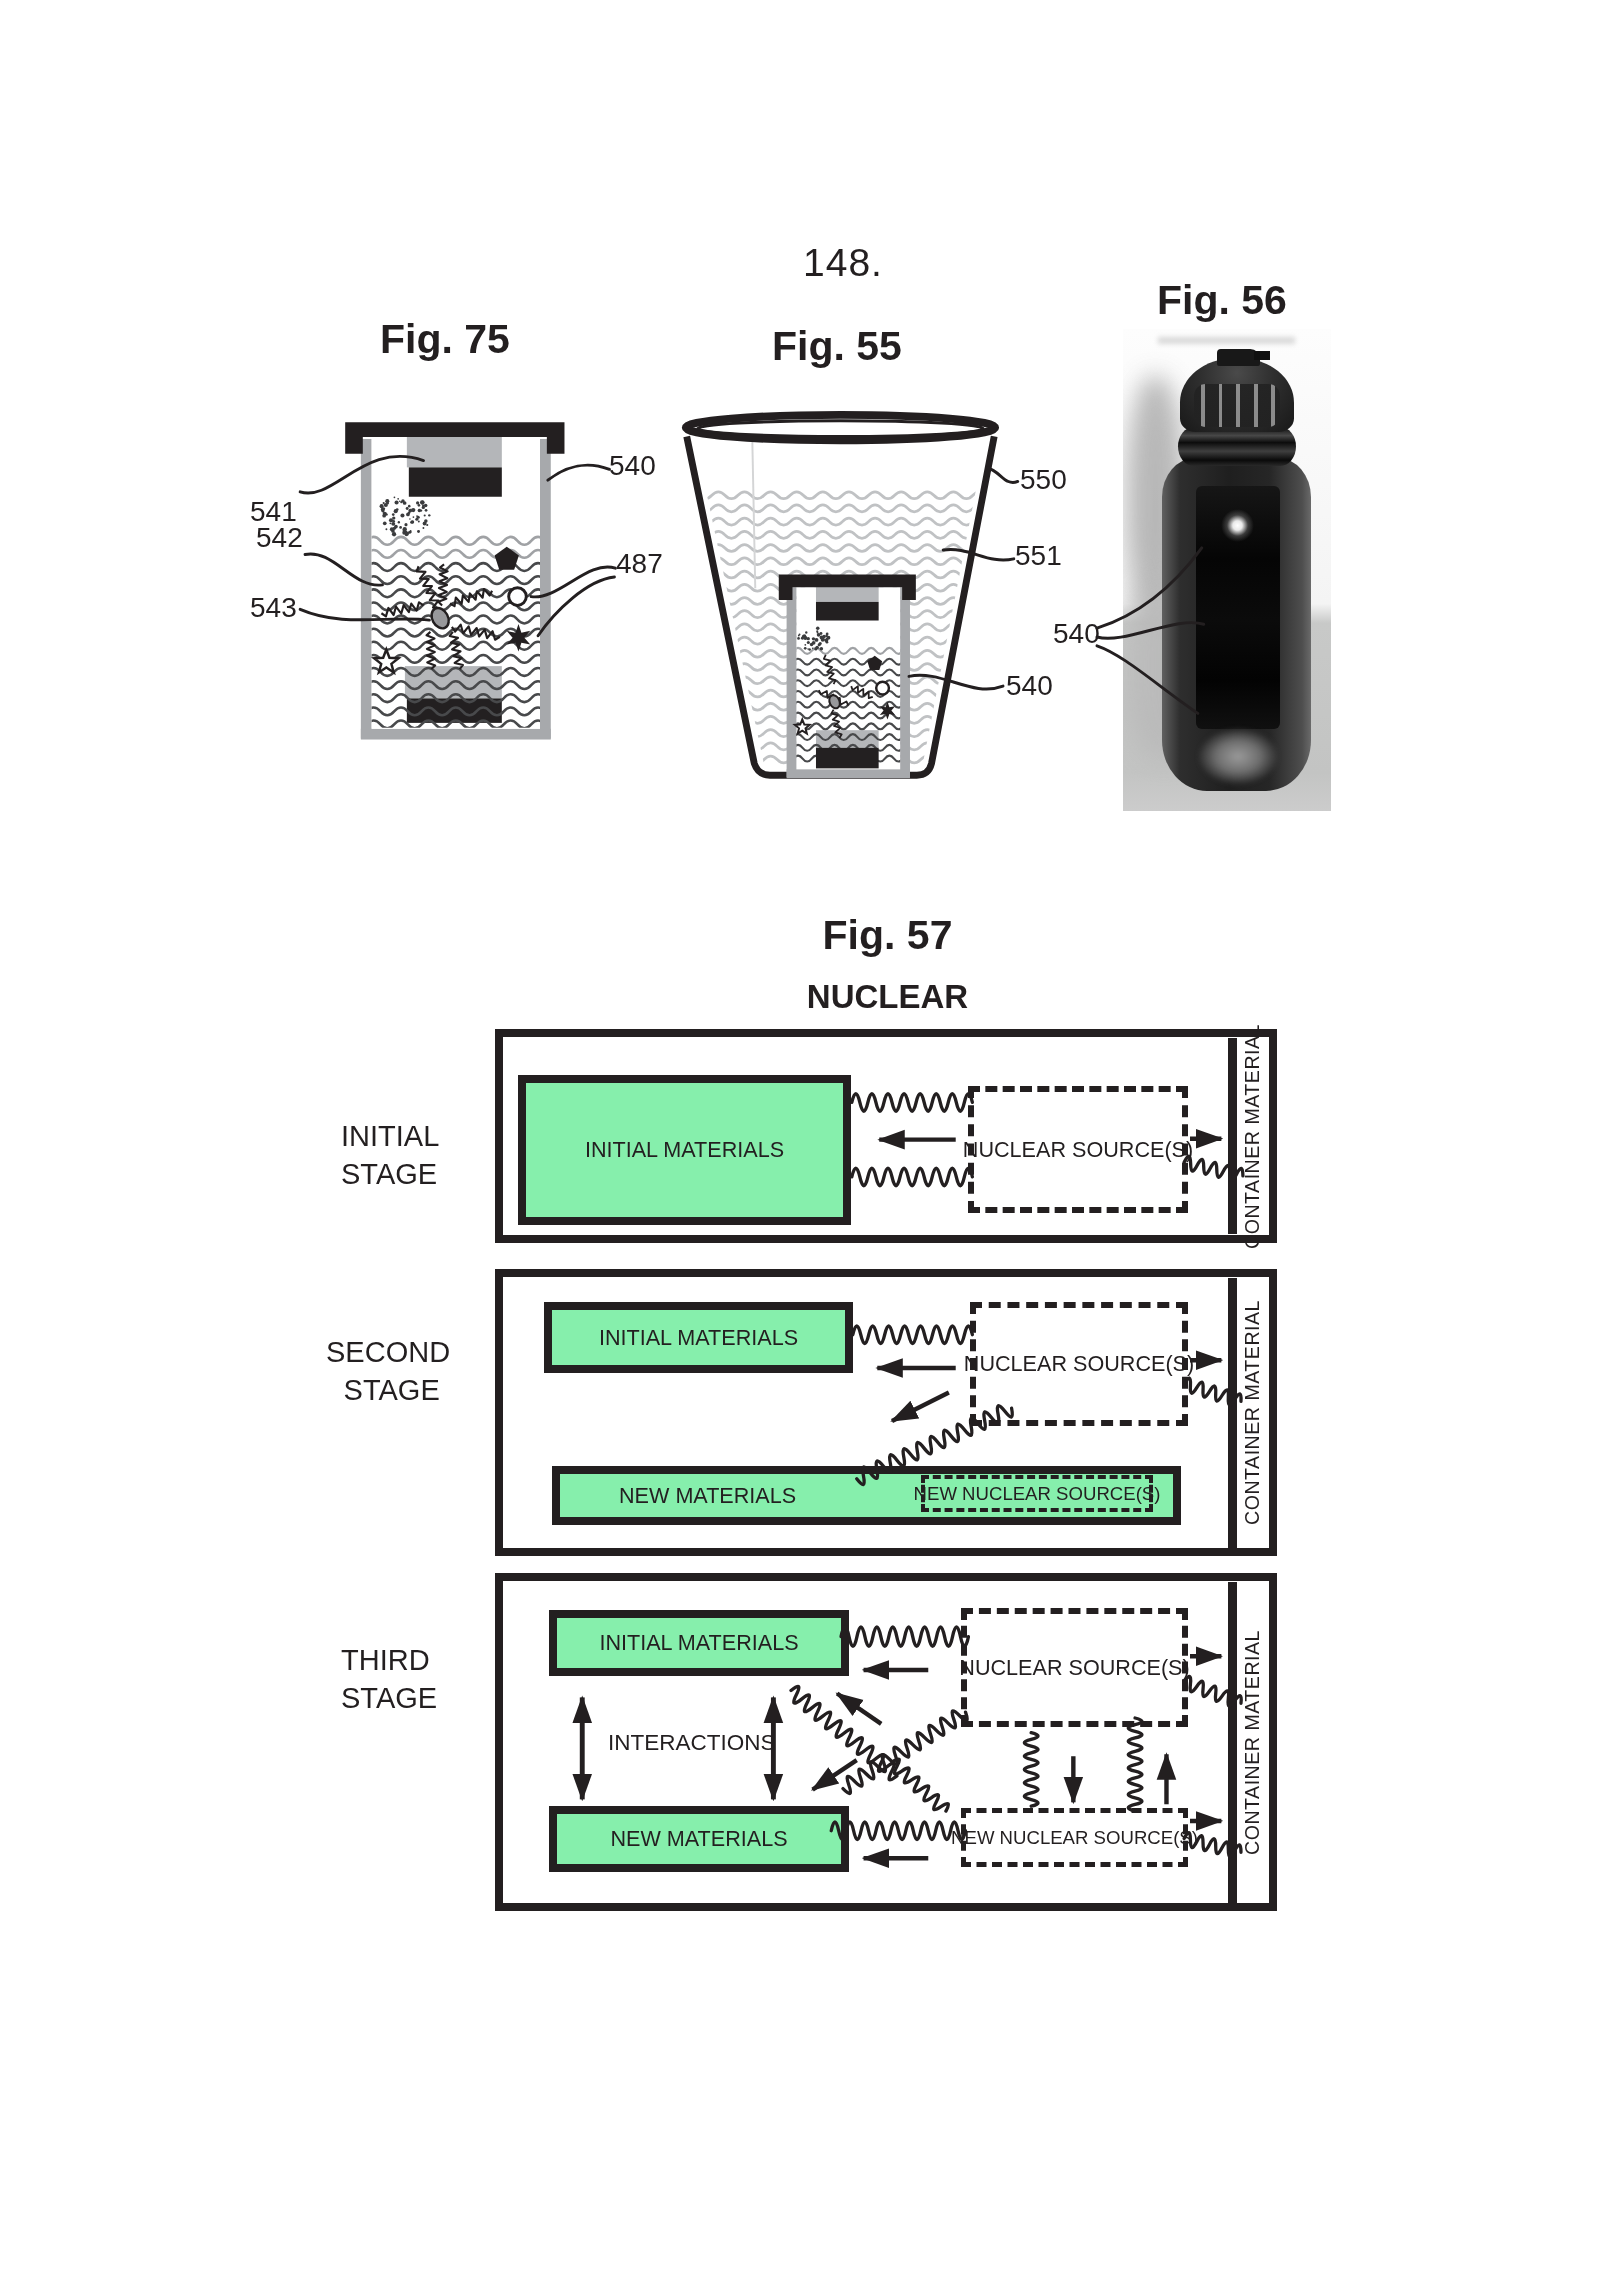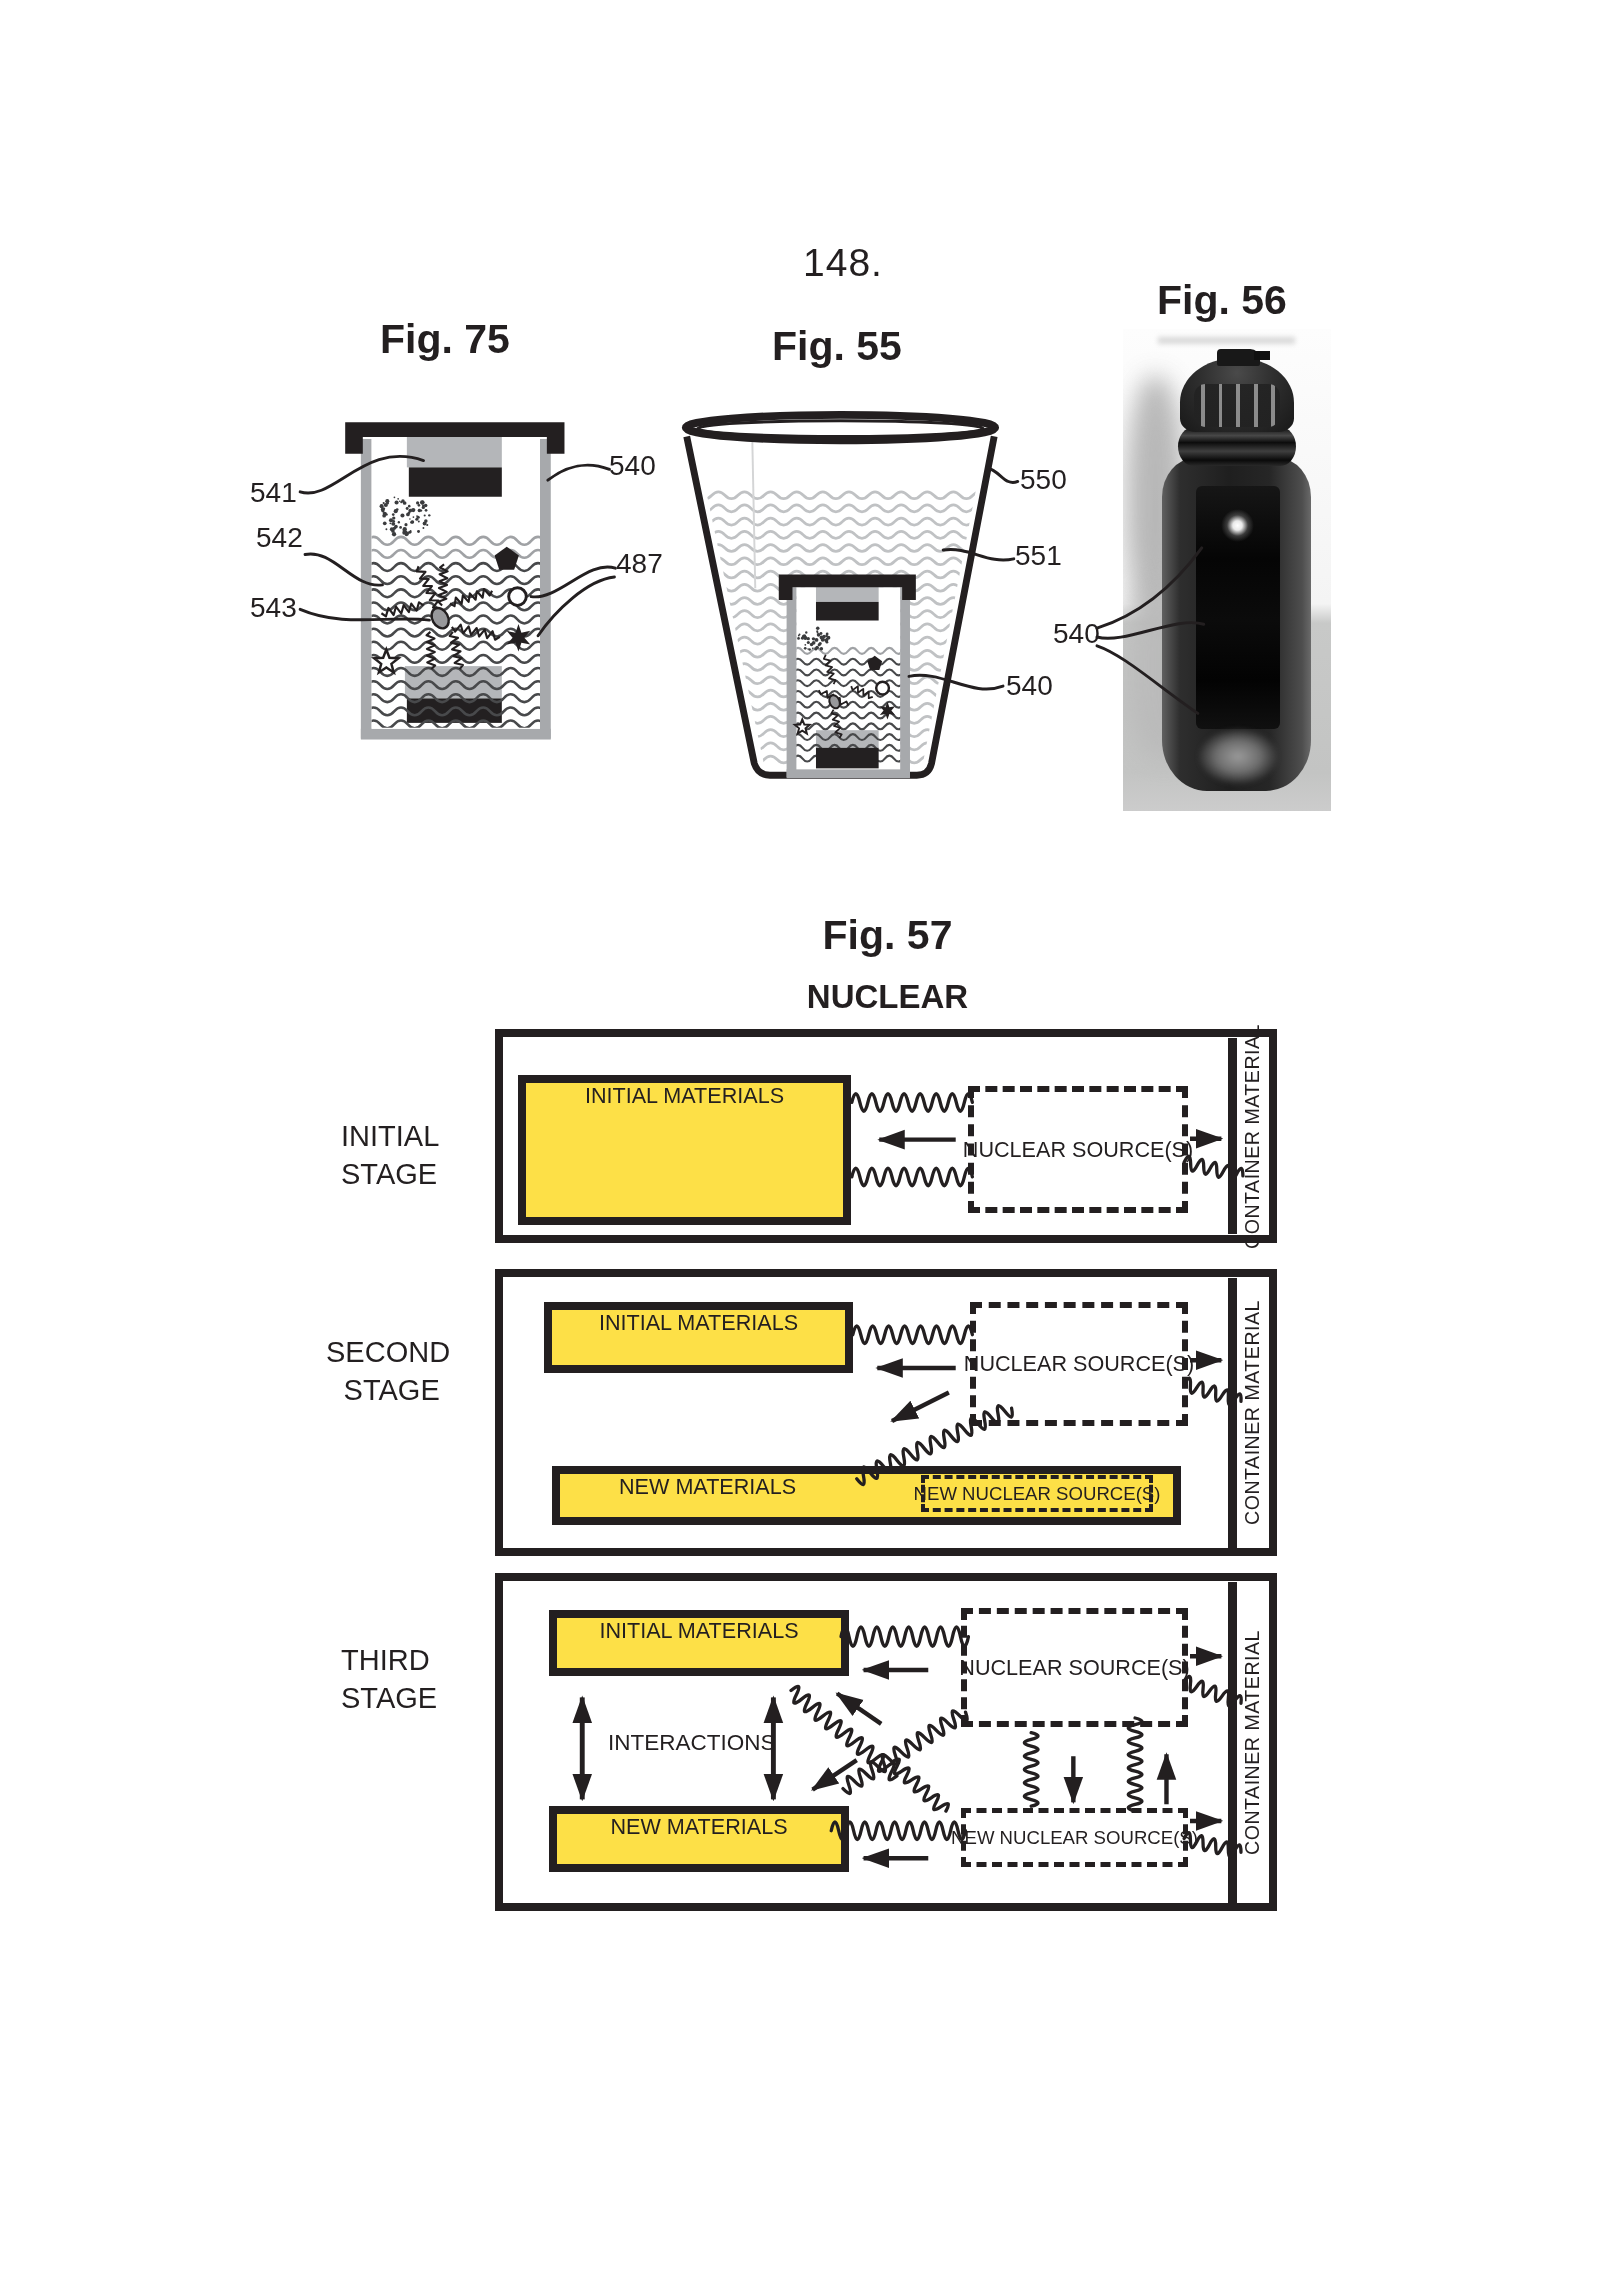--- a/index.html
+++ b/index.html
@@ -9,22 +9,22 @@
   svg.abs{overflow:visible;pointer-events:none}
   .pageno{font-size:39px;letter-spacing:1px}
   .figtitle{font-weight:700;font-size:41px;white-space:nowrap}
   .center{text-align:center}
   .ref{font-size:28px;white-space:nowrap}
   .stage-box{position:absolute;border:8.8px solid #231f20;box-sizing:border-box;background:#fff}
   .divider{position:absolute;width:8.8px;background:#231f20}
   .vwrap{position:absolute;display:flex;align-items:center;justify-content:center}
   .vtext{transform:rotate(-90deg);white-space:nowrap;font-size:19.6px;letter-spacing:0.5px}
   .stage-name{position:absolute;font-weight:400;font-size:29px;line-height:38px;white-space:nowrap}
-  .solid-box{position:absolute;border:8.8px solid #231f20;box-sizing:border-box;background:#fde047;
-             display:flex;justify-content:center;font-size:21.6px;white-space:nowrap}
+  .solid-box{position:absolute;border:8.8px solid #231f20;box-sizing:border-box;background:#86efac;
+             display:flex;align-items:center;justify-content:center;font-size:21.6px;white-space:nowrap}
   .dashed-box{position:absolute;border:6.9px dashed #231f20;box-sizing:border-box;
               display:flex;align-items:center;justify-content:center;font-size:21.6px;white-space:nowrap}
   .dashed-sm{border-width:4.9px;font-size:18.6px}
   .lbl{white-space:nowrap}
   .interactions{position:absolute;font-size:22.5px;text-align:center;white-space:nowrap}
   
   .ld{fill:none;stroke:#231f20;stroke-width:3;stroke-linecap:round}
   .w{fill:none;stroke:#231f20;stroke-width:3.4;stroke-linecap:round}
   .ar{stroke:#231f20;stroke-width:4.5;marker-end:url(#ah)}
   .ar2{stroke:#231f20;stroke-width:5;marker-start:url(#ah);marker-end:url(#ah)}
@@ -192,21 +192,21 @@
   <g>
     <path class="ld" d="M306,502 C340,513 372,449 432,470"></path>
     <path class="ld" d="M311,566 C340,560 360,601 390,597"></path>
     <path class="ld" d="M306,622 C350,641 396,628 438,633"></path>
     <path class="ld" d="M622,479 C596,469 576,477 559,490"></path>
     <path class="ld" d="M628,580 C600,571 570,613 542,609"></path>
     <path class="ld" d="M627,589 C599,592 566,624 549,649"></path>
   </g>
 </svg>
 
-<div class="abs ref" style="left:250px;top:477px">541</div>
+<div class="abs ref" style="left:250px;top:496px">541</div>
 <div class="abs ref" style="left:256px;top:522px">542</div>
 <div class="abs ref" style="left:250px;top:592px">543</div>
 <div class="abs ref" style="left:609px;top:450px">540</div>
 <div class="abs ref" style="left:616px;top:548px">487</div>
 
 <div class="abs figtitle" style="left:772px;top:323px">Fig. 55</div>
 
 <svg class="abs" style="left:627px;top:397px" width="470" height="402" viewBox="640 405 480 410">
   <defs>
     <clipPath id="clipCup">

